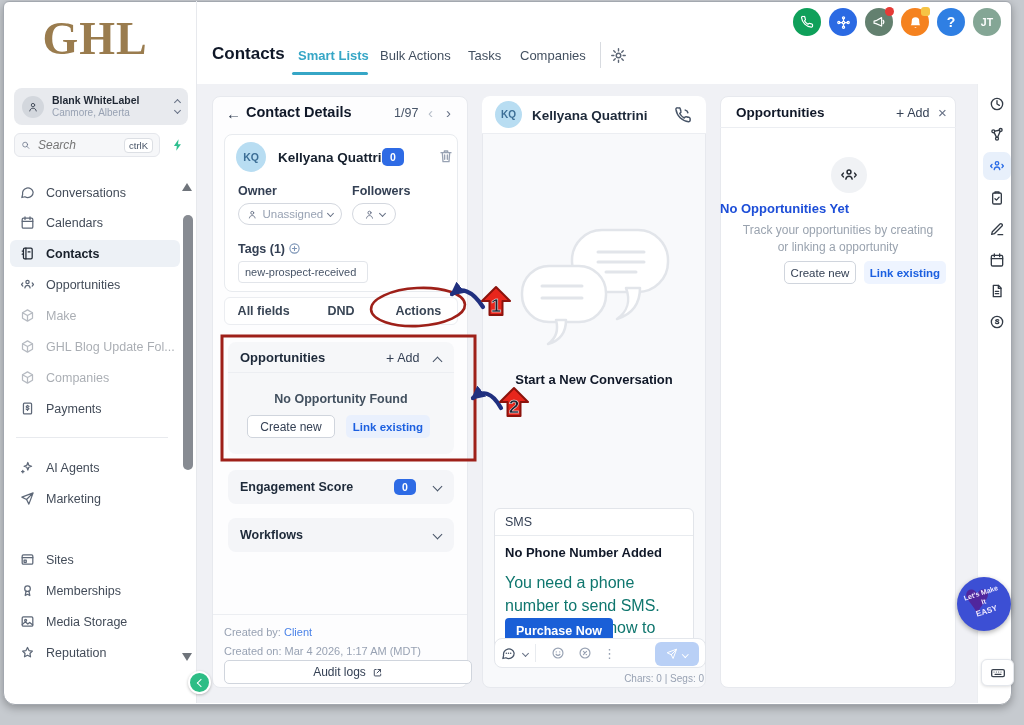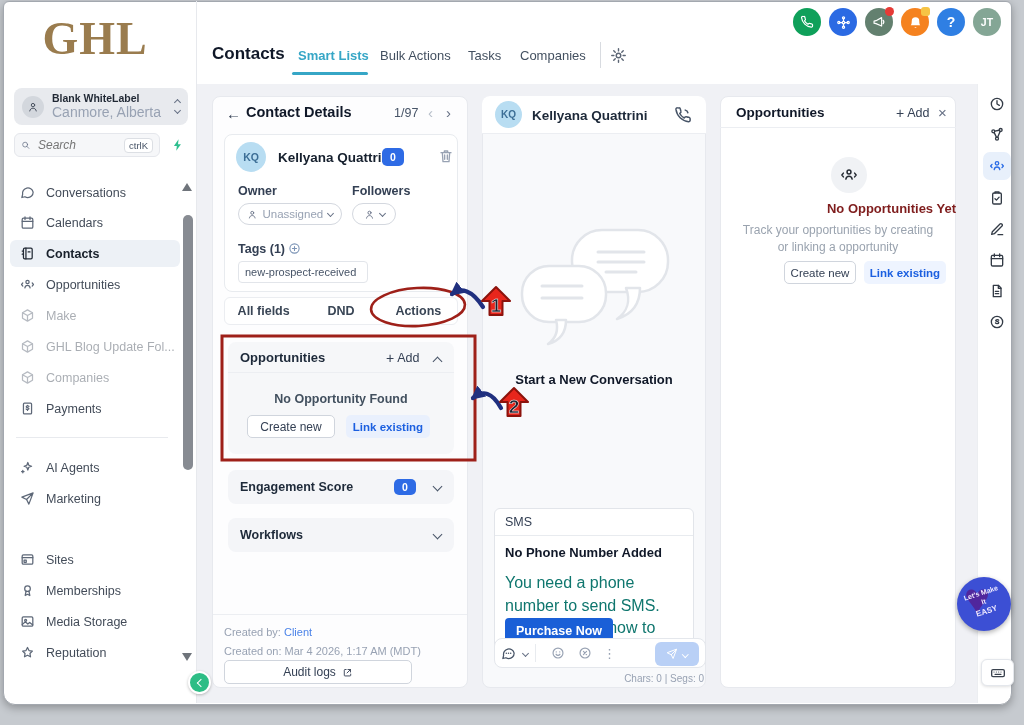--- a/index.html
+++ b/index.html
@@ -49,21 +49,21 @@
 
   <div class="abs row" style="left:14px;top:88px;width:174px;height:37px;background:#e8eaee;border-radius:8px;padding:0 8px;box-sizing:border-box;gap:8px">
     <div style="width:22px;height:22px;border-radius:50%;background:#d3d7dd;display:flex;align-items:center;justify-content:center;color:#4a5260">
       <svg class="i" width="12" height="12" viewBox="0 0 24 24">
           <circle cx="12" cy="8.2" r="3.4"></circle>
           <path d="M5.5 20c.6-3.6 3.1-5.6 6.5-5.6s5.9 2 6.5 5.6"></path>
         </svg>
     </div>
     <div style="flex:1;line-height:1.2">
       <div style="font-size:10.5px;font-weight:bold;color:#1f2733">Blank WhiteLabel</div>
-      <div style="font-size:14px;color:#98a2b3">Canmore, Alberta</div>
+      <div style="font-size:10px;color:#98a2b3">Canmore, Alberta</div>
     </div>
     <div style="display:flex;flex-direction:column;gap:3px;color:#667085">
       <span class="chev up" style="width:4px;height:4px"></span>
         <span class="chev down" style="width:4px;height:4px"></span>
     </div>
   </div>
 
   <div class="abs row" style="left:14px;top:133px;width:146px;height:24px;background:#f6f7f9;border:1px solid #e5e7ec;border-radius:6px;padding:0 6px;box-sizing:border-box;gap:6px">
     <svg class="i" width="12" height="12" viewBox="0 0 24 24" style="color:#667085">
         <circle cx="11" cy="11" r="6.5"></circle>
@@ -330,21 +330,21 @@
     <span class="lbl">Workflows</span>
     <span class="chev down" style="position:absolute;left:206px;top:13px;color:#475467"></span>
   </div>
 
   <div class="abs" style="left:213px;top:614px;width:254px;height:1px;background:#eceef2"></div>
   <div class="abs" style="left:224px;top:626px;font-size:11px;color:#98a2b3">
     <span>Created by:</span>
     <span style="color:#4b83e8">Client</span>
   </div>
   <div class="abs" style="left:224px;top:645px;font-size:11px;color:#98a2b3">Created on: Mar 4 2026, 1:17 AM (MDT)</div>
-  <div class="abs btn ghost" style="left:224px;top:660px;width:188px;height:24px;gap:6px">
+  <div class="abs btn ghost" style="left:224px;top:660px;width:248px;height:24px;gap:6px">
     <span>Audit logs</span>
     <svg class="i" width="11" height="11" viewBox="0 0 24 24">
         <path d="M13 5.5h5.5V11M18.5 5.5L11 13M9 5.5H6.5A1.5 1.5 0 0 0 5 7v11a1.5 1.5 0 0 0 1.5 1.5h11A1.5 1.5 0 0 0 19 18v-2.5"></path>
       </svg>
   </div>
 
   <div class="panel" style="left:482px;top:96px;width:224px;height:592px;background:#f8f9fb"></div>
   <div class="abs" style="left:482px;top:96px;width:224px;height:38px;background:#fff;border-bottom:1px solid #eceef2;border-radius:8px 8px 0 0;box-sizing:border-box"></div>
   <div class="abs" style="left:495px;top:101px;width:27px;height:27px;border-radius:50%;background:#b8ddf2;display:flex;align-items:center;justify-content:center;font-size:10px;font-weight:bold;color:#3c6e96">
       <span>KQ</span>
@@ -411,21 +411,21 @@
     <span style="font-size:14px">+</span>
     <span>Add</span>
   </div>
   <div class="abs" style="left:938px;top:104px;font-size:15px;color:#667085">×</div>
   <div class="abs" style="left:831px;top:157px;width:36px;height:36px;border-radius:50%;background:#f0f2f5;display:flex;align-items:center;justify-content:center;color:#252b33">
     <svg class="i" width="18" height="18" viewBox="0 0 24 24">
         <circle cx="12" cy="8" r="2.6"></circle>
         <path d="M7.8 17.5c.4-2.4 2-4 4.2-4s3.8 1.6 4.2 4M4.5 9.5L2.5 12l2 2.5M19.5 9.5l2 2.5-2 2.5"></path>
       </svg>
   </div>
-  <div class="abs" style="left:720px;top:201px;width:236px;text-align:right;font-size:13px;font-weight:bold;color:#7f1d1d">No Opportunities Yet</div>
+  <div class="abs" style="left:720px;top:201px;width:236px;text-align:left;font-size:13px;font-weight:bold;color:#1d4ed8">No Opportunities Yet</div>
   <div class="abs" style="left:736px;top:222px;width:204px;text-align:center;font-size:12px;line-height:1.4;color:#9aa3af">Track your opportunities by creating or linking a opportunity</div>
   <div class="abs btn ghost" style="left:784px;top:261px;width:72px;height:23px;font-size:11.5px">
     <span>Create new</span>
     </div>
   <div class="abs btn softblue" style="left:864px;top:261px;width:82px;height:23px;font-size:11.5px;background:#eef4ff">
     <span>Link existing</span>
     </div>
 
   <svg class="i railic" style="top:96px" viewBox="0 0 24 24">
       <circle cx="12" cy="12" r="8.5"></circle>

